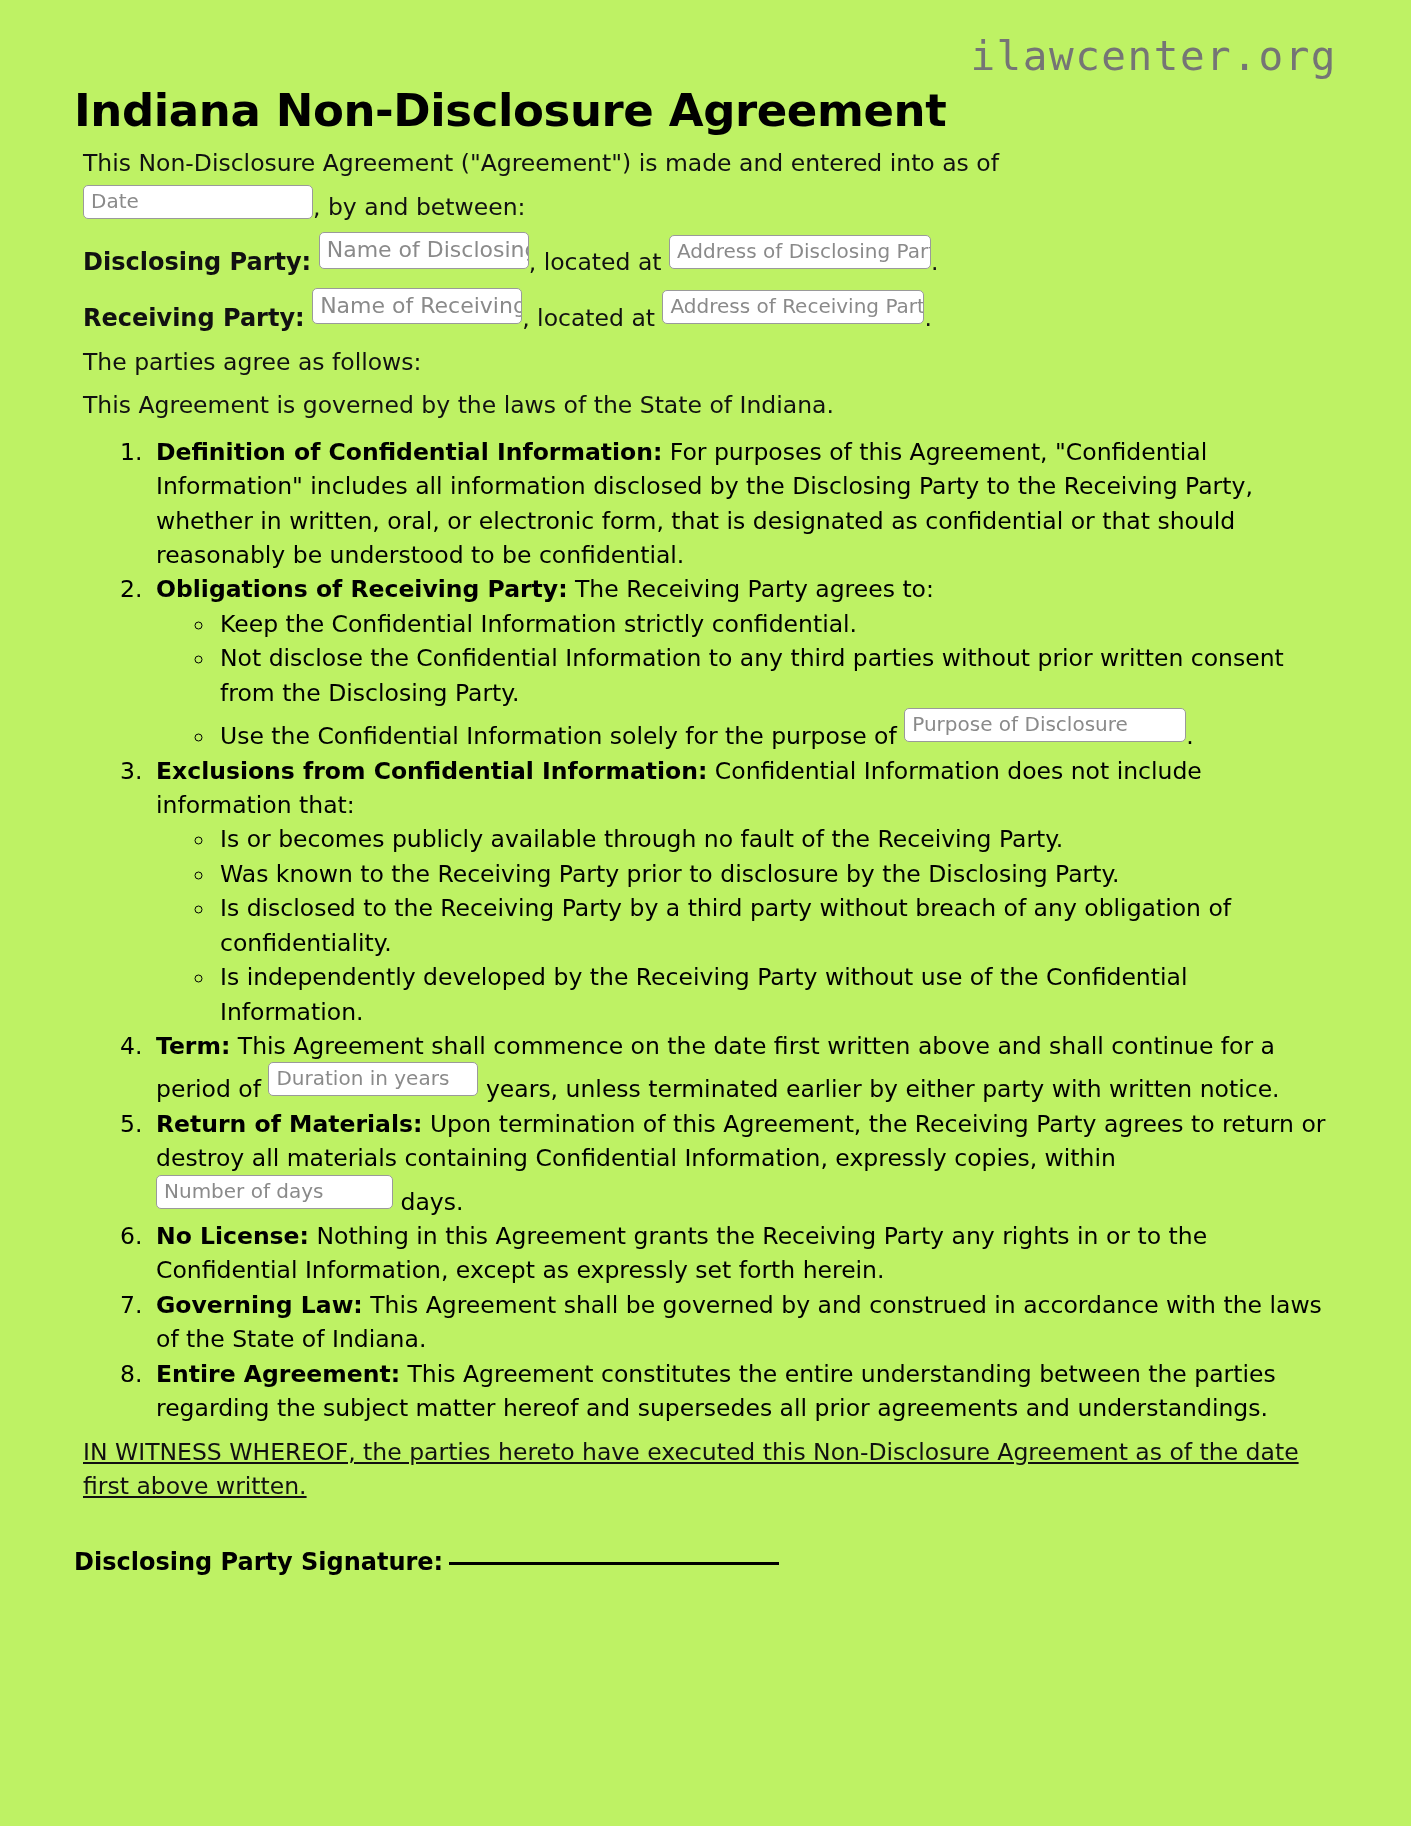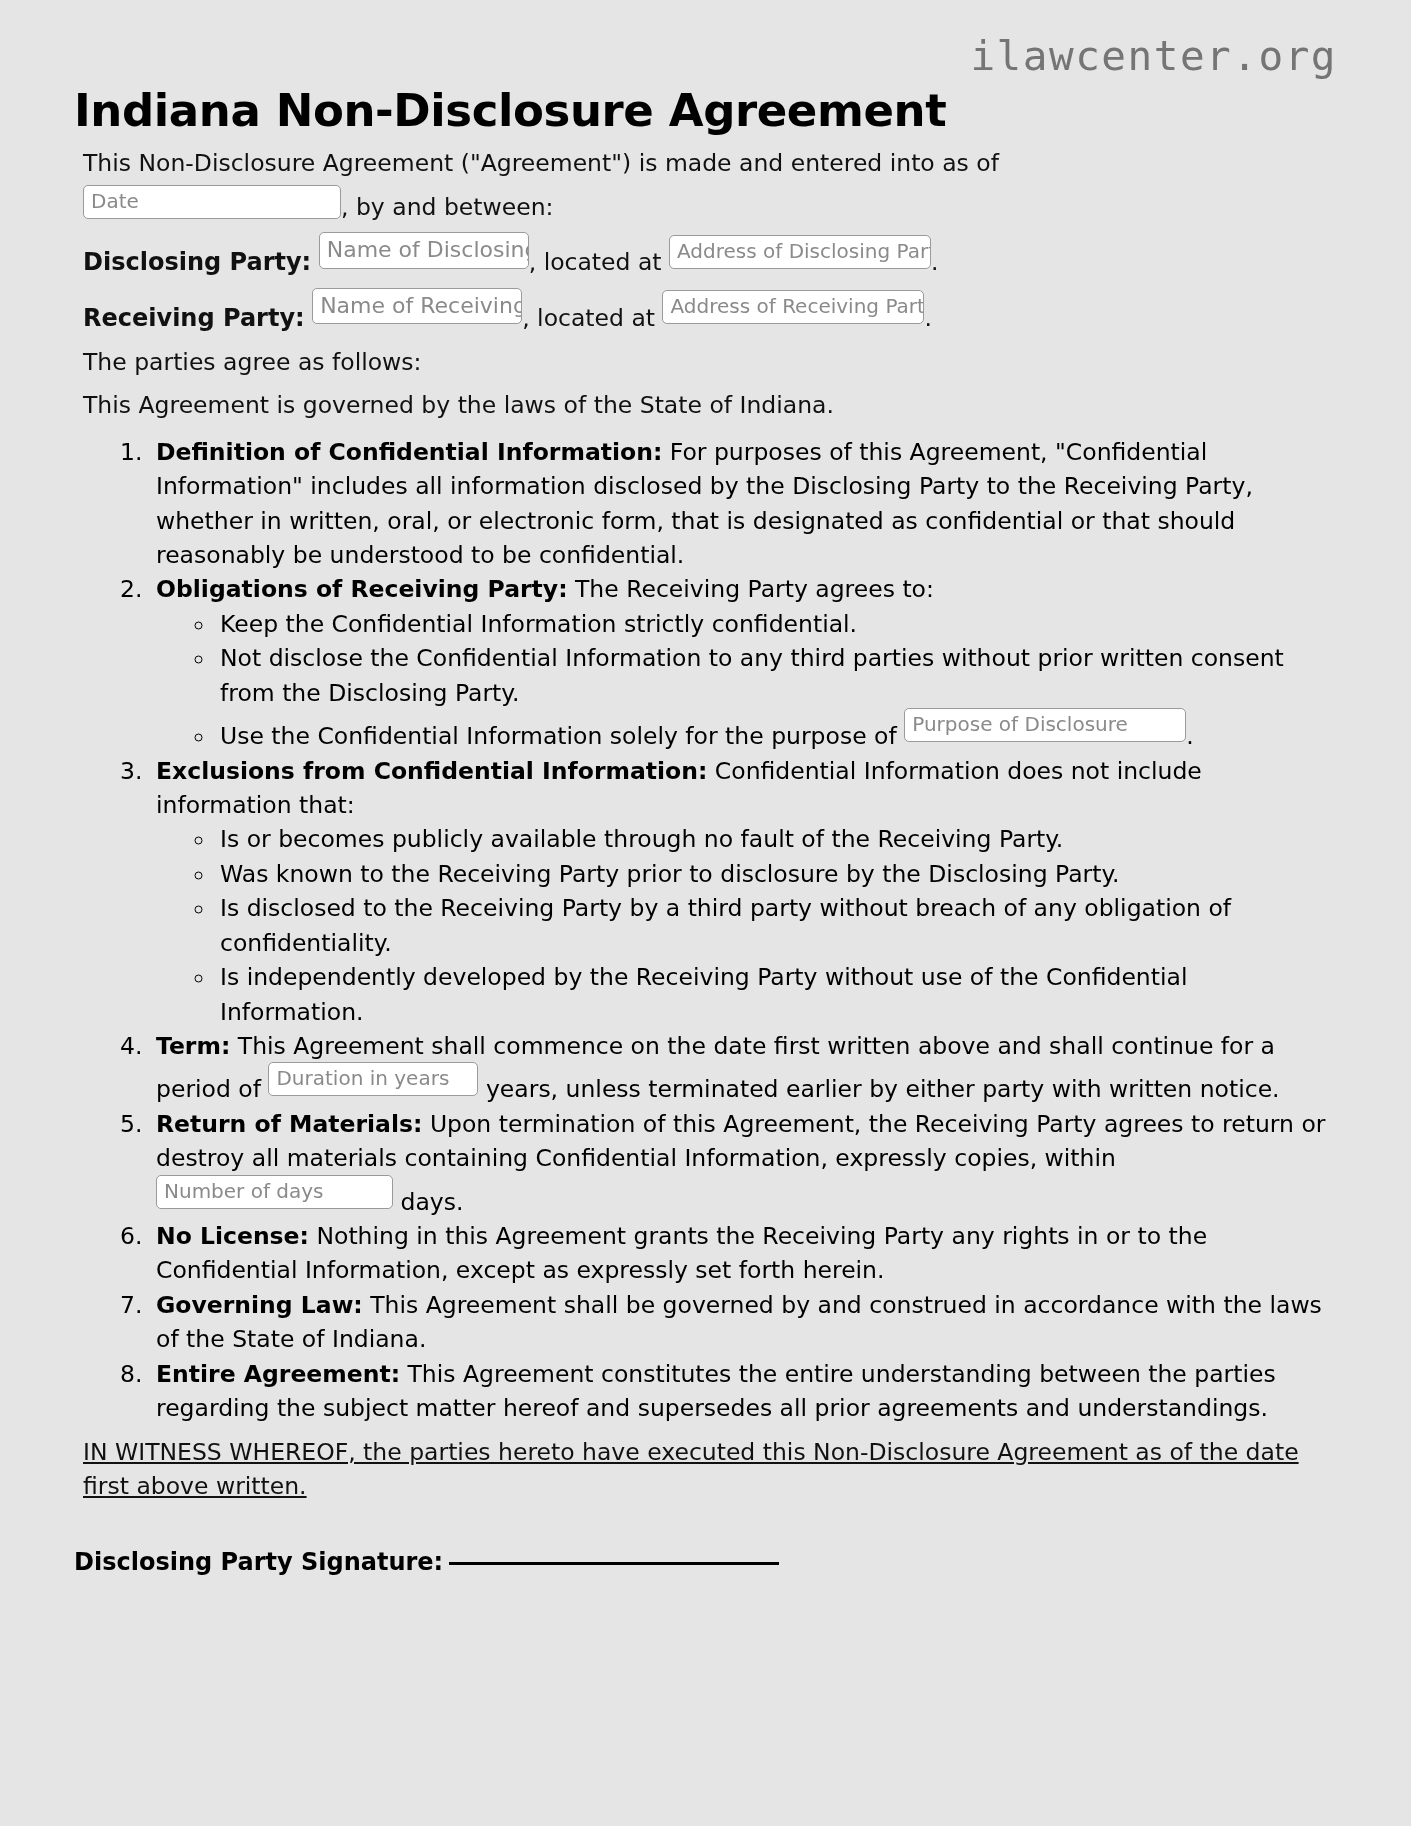--- a/index.html
+++ b/index.html
@@ -13,21 +13,21 @@
     height: 1826px;
     font-family: "DejaVu Sans", sans-serif;
     color: #000000;
     overflow: hidden;
   }
   .page {
     position: relative;
     width: 1411px;
     height: 1826px;
     padding: 0 74px 12px 74px;
-    background: #e5e5e5;
+    background: #bef264;
   }
   .watermark {
     position: absolute;
     top: 36px;
     right: 74px;
     font-family: "DejaVu Sans Mono", monospace;
     font-size: 41px;
     letter-spacing: 1.5px;
     color: #757575;
     white-space: nowrap;
@@ -61,21 +61,21 @@
     border: 1px solid #9a9a9a;
     border-radius: 5px;
     background: #fff;
     color: #8a8a8a;
     font-family: "DejaVu Sans", sans-serif;
     padding: 3px 7px 4px 7px;
     overflow: hidden;
     white-space: nowrap;
     line-height: 1.25;
   }
-  .fld-date { width: 258px; font-size: 20px; position: relative; top: 4px; }
+  .fld-date { width: 230px; font-size: 20px; position: relative; top: 4px; }
   .fld-name { width: 210px; font-size: 22px; position: relative; top: -1px; }
   .fld-addr { width: 262px; font-size: 20px; position: relative; top: -1px; }
   .fld-purpose { width: 282px; font-size: 20px; position: relative; top: -2px; }
   .fld-duration { width: 210px; font-size: 20px; position: relative; top: -1px; }
   .fld-days { width: 237px; font-size: 20px; position: relative; top: -1px; }
 
   ol.clauses {
     margin: 12px 0 0 0;
     padding-left: 76px;
     font-size: 23.5px;

